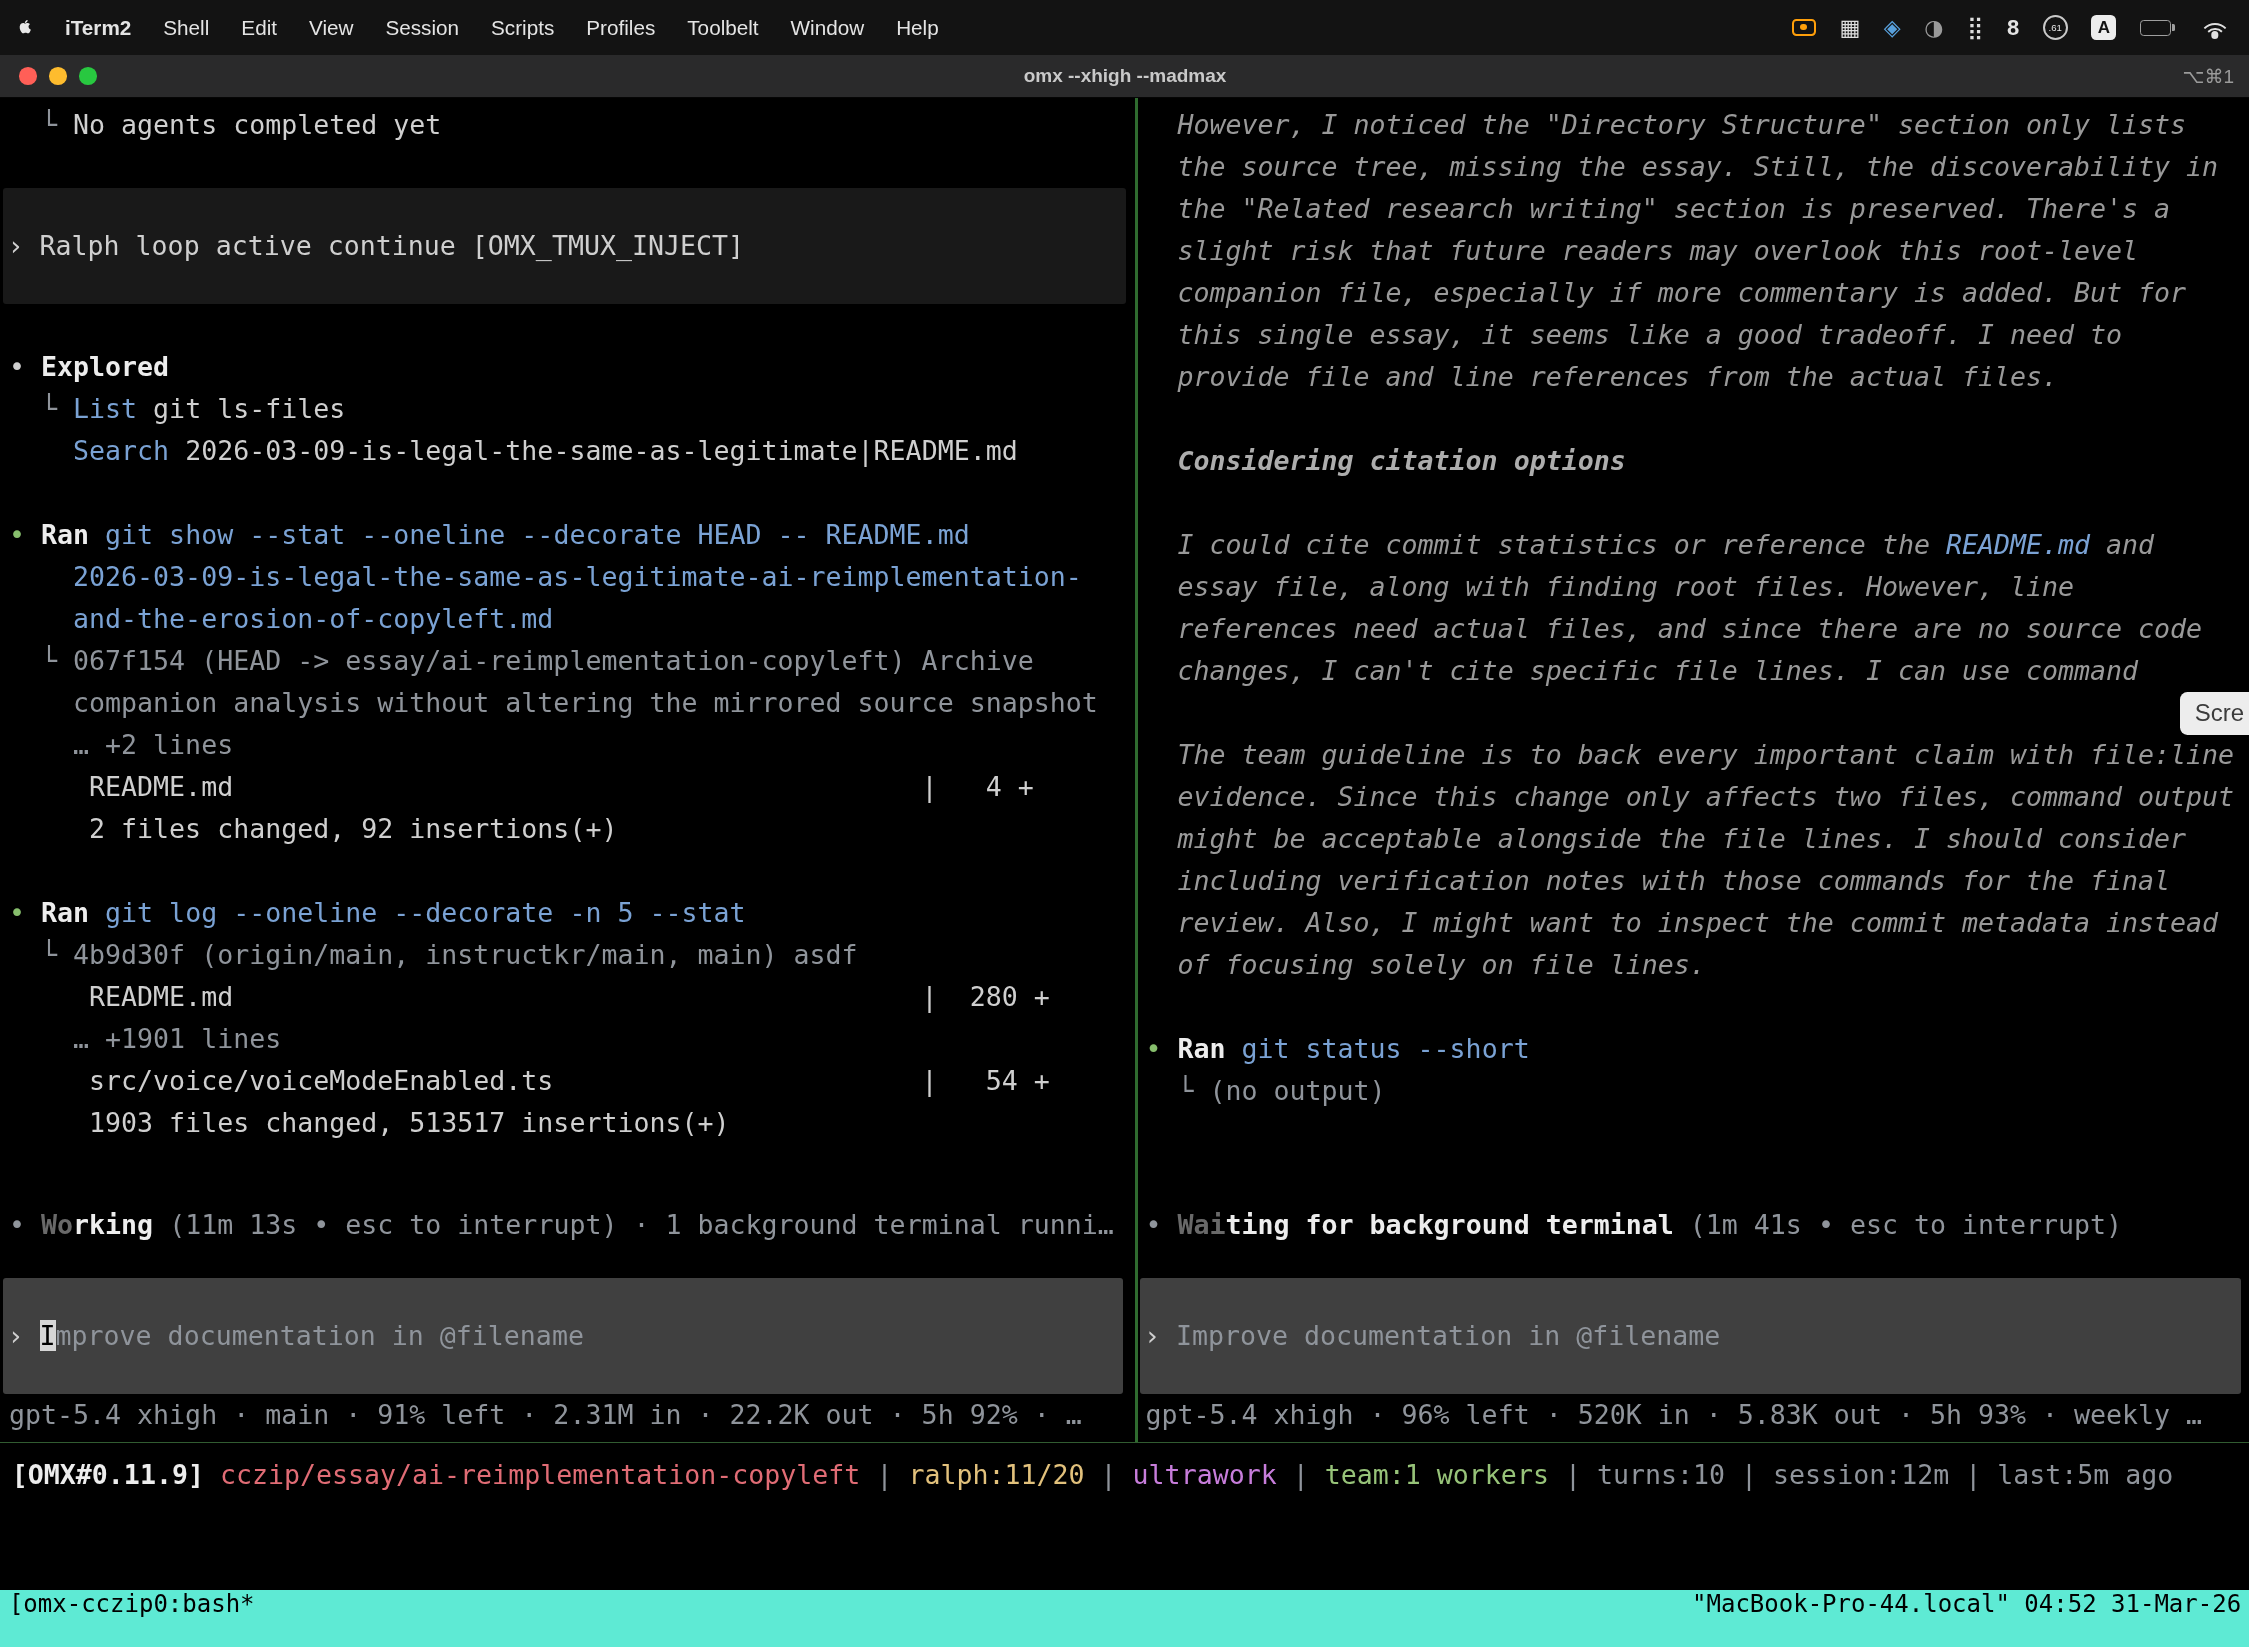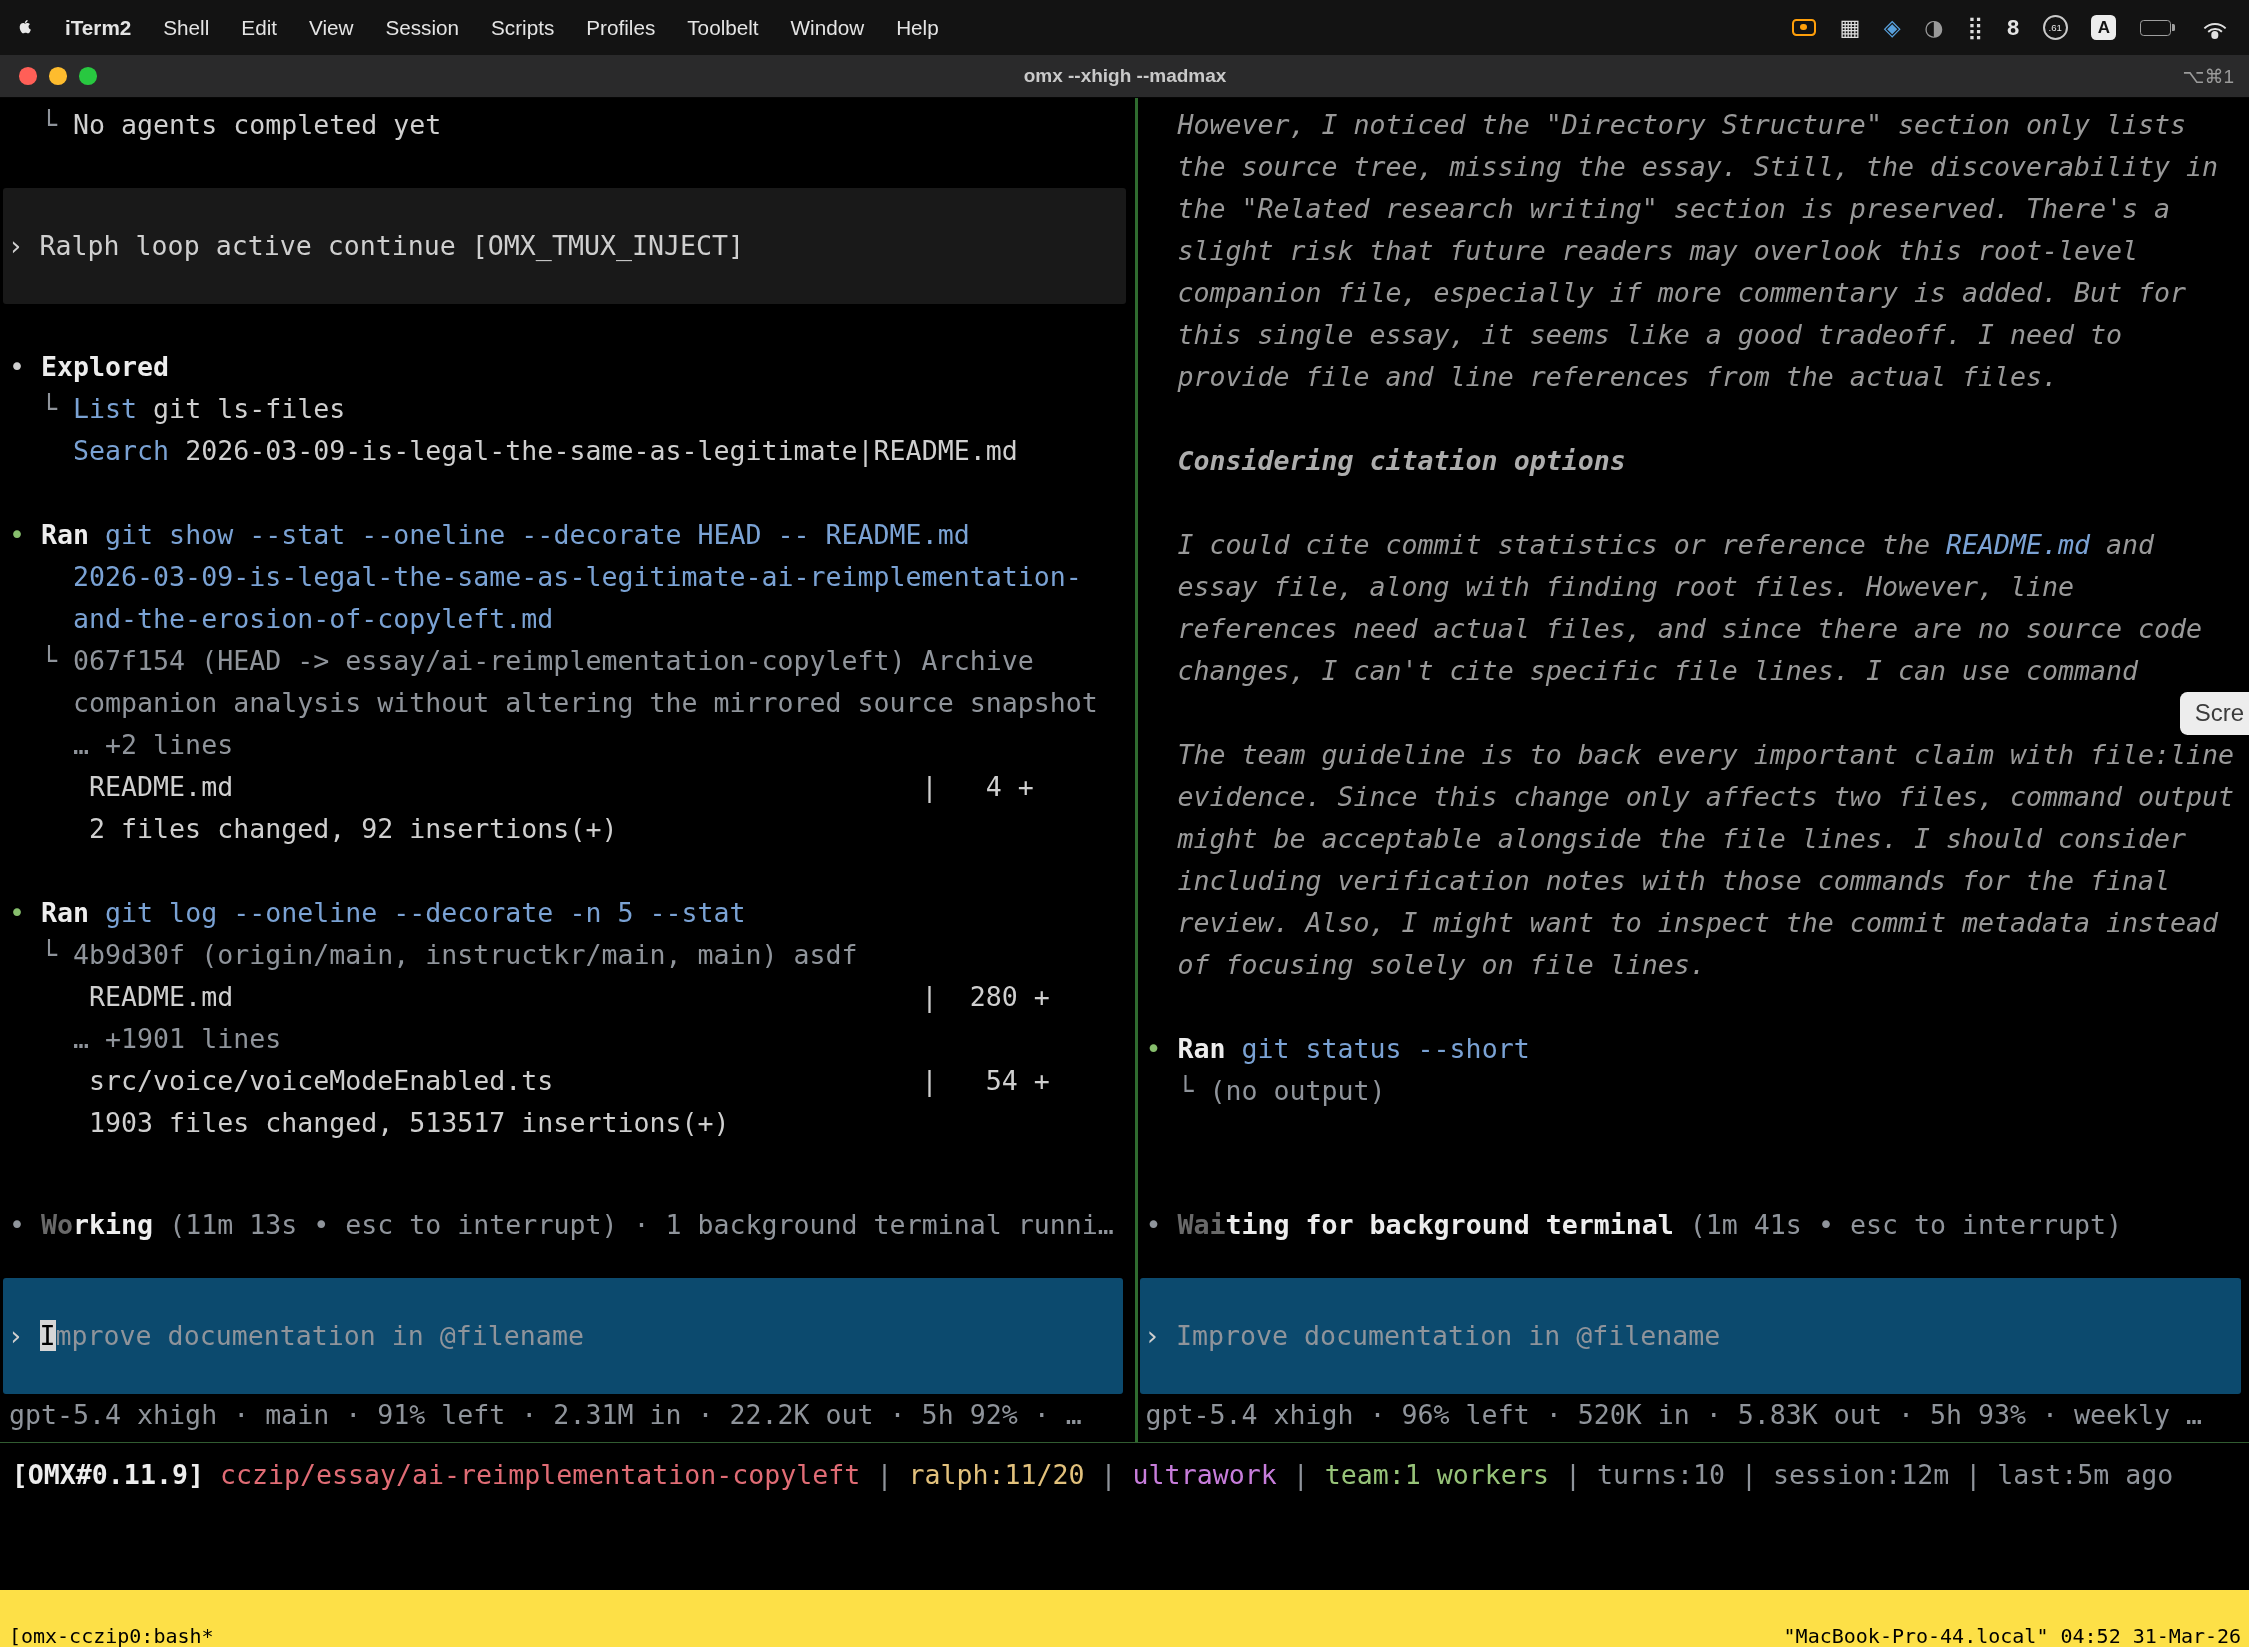--- a/index.html
+++ b/index.html
@@ -47,21 +47,21 @@
 
   
   .terminal{height:1345px;display:flex;border-bottom:1.5px solid #315c31;background:#000}
   .pane{display:flex;flex-direction:column;overflow:hidden;padding-top:5.9px}
   .pane.left{flex:0 0 1135px;padding-left:9px;padding-right:3px}
   .pane.right{flex:1;padding-left:7.4px}
   .divider{flex:0 0 3px;background:#2f6b2f}
   .t-line{font-size:26.6px;line-height:42px;white-space:pre;color:#cfcfcf}
   .inject-box{background:#191919;padding:37px 4.4px;margin:0 5.9px 0 -5.9px;border-radius:3px}
   .pane-bottom{margin-top:auto}
-  .input-box{background:#0c4a6e;padding:37px 4.4px;margin:32px 8.9px 0 -5.9px;border-radius:3px;font-size:26.6px;line-height:42px;white-space:pre;color:#cfcfcf}
+  .input-box{background:#404040;padding:37px 4.4px;margin:32px 8.9px 0 -5.9px;border-radius:3px;font-size:26.6px;line-height:42px;white-space:pre;color:#cfcfcf}
   .model-line{font-size:26.6px;line-height:42px;white-space:pre;margin-bottom:5.9px}
 
   
   .fg{color:#cfcfcf}
   .dim{color:#8f949b}
   .wb{color:#ededed;font-weight:bold}
   .blue{color:#7aa2d4}
   .gb{color:#87bf6d}
   .th{color:#999;font-style:italic}
   .thb{color:#adadad;font-style:italic;font-weight:bold}
@@ -69,22 +69,22 @@
   .shdim{color:#696969;font-weight:bold}
   .cursor{background:#d6d6d6;color:#000}
   .red{color:#e06c75}
   .yellow{color:#e2c17c}
   .magenta{color:#c77ddb}
   .green{color:#97c379}
 
   
   .omx-status{padding:14.8px 11.8px 0;font-size:26.6px;line-height:34px;white-space:pre;color:#cfcfcf}
   .spacer{flex:1}
-  .tmux{height:58px;background:#fde047;display:flex;align-items:flex-end;justify-content:space-between;
-        padding:0 8.9px;font-size:20px;color:#000;white-space:pre}
+  .tmux{height:58px;background:#5eead4;display:flex;align-items:flex-start;justify-content:space-between;
+        padding:0 8.9px;font-size:24px;color:#000;white-space:pre}
 
   
   .scre{position:absolute;right:0;top:692px;background:#ededed;color:#3c3c3c;font-family:"Liberation Sans",sans-serif;
         font-size:24px;padding:7.4px 5.9px 7.4px 14.8px;border-radius:7.4px 0 0 7.4px;z-index:5}
 </style>
 </head>
 <body>
 
 <div class="screen">
 

